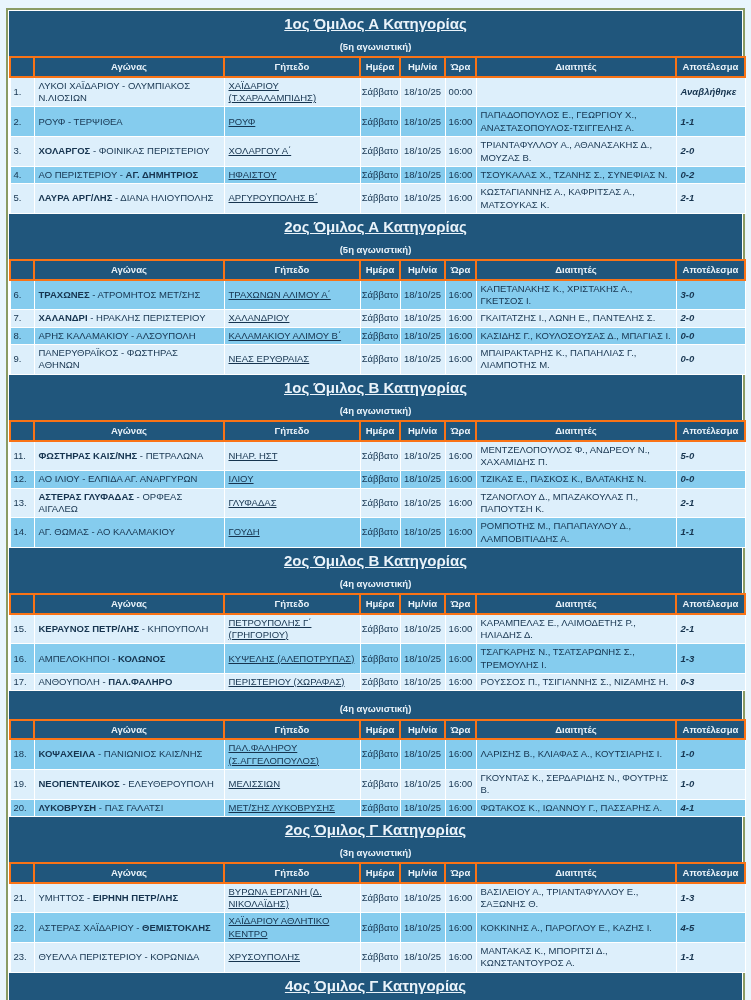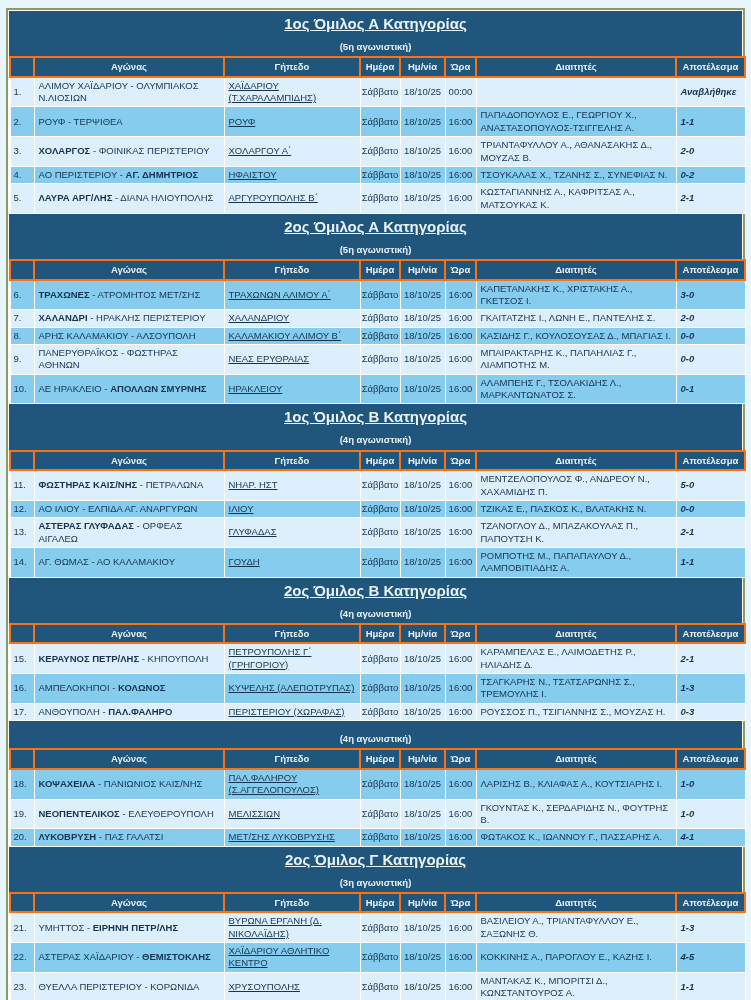--- a/index.html
+++ b/index.html
@@ -107,21 +107,21 @@
           <th>Ημέρα</th>
           <th>Ημ/νία</th>
           <th>Ώρα</th>
           <th>Διαιτητές</th>
           <th>Αποτέλεσμα</th>
         </tr>
       </thead>
       <tbody>
         <tr class="pale">
           <td class="num">1.</td>
-          <td><span>ΑΛΙΜΟΥ ΧΑΪΔΑΡΙΟΥ</span><span> - </span><span>ΟΛΥΜΠΙΑΚΟΣ Ν.ΛΙΟΣΙΩΝ</span></td>
+          <td><span>ΛΥΚΟΙ ΧΑΪΔΑΡΙΟΥ</span><span> - </span><span>ΟΛΥΜΠΙΑΚΟΣ Ν.ΛΙΟΣΙΩΝ</span></td>
           <td><span class="venue-link">ΧΑΪΔΑΡΙΟΥ (Τ.ΧΑΡΑΛΑΜΠΙΔΗΣ)</span></td>
           <td class="dd">Σάββατο</td>
           <td class="dd">18/10/25</td>
           <td class="dd">00:00</td>
           <td></td>
           <td class="result">Αναβλήθηκε</td>
         </tr>
         <tr class="blue">
           <td class="num">2.</td>
           <td><span>ΡΟΥΦ</span><span> - </span><span>ΤΕΡΨΙΘΕΑ</span></td>
@@ -222,30 +222,20 @@
         <tr class="pale">
           <td class="num">9.</td>
           <td><span>ΠΑΝΕΡΥΘΡΑΪΚΟΣ</span><span> - </span><span>ΦΩΣΤΗΡΑΣ ΑΘΗΝΩΝ</span></td>
           <td><span class="venue-link">ΝΕΑΣ ΕΡΥΘΡΑΙΑΣ</span></td>
           <td class="dd">Σάββατο</td>
           <td class="dd">18/10/25</td>
           <td class="dd">16:00</td>
           <td>ΜΠΑΙΡΑΚΤΑΡΗΣ Κ., ΠΑΠΑΗΛΙΑΣ Γ., ΛΙΑΜΠΟΤΗΣ Μ.</td>
           <td class="result">0-0</td>
         </tr>
-        <tr class="blue">
-          <td class="num">10.</td>
-          <td><span>ΑΕ ΗΡΑΚΛΕΙΟ</span><span> - </span><span class="win">ΑΠΟΛΛΩΝ ΣΜΥΡΝΗΣ</span></td>
-          <td><span class="venue-link">ΗΡΑΚΛΕΙΟΥ</span></td>
-          <td class="dd">Σάββατο</td>
-          <td class="dd">18/10/25</td>
-          <td class="dd">16:00</td>
-          <td>ΑΛΑΜΠΕΗΣ Γ., ΤΣΟΛΑΚΙΔΗΣ Λ., ΜΑΡΚΑΝΤΩΝΑΤΟΣ Σ.</td>
-          <td class="result">0-1</td>
-        </tr>
       </tbody>
     </table>
     <div class="band"><div class="band-title">1ος Όμιλος Β Κατηγορίας</div><div class="band-sub">(4η αγωνιστική)</div></div>
     <table>
       <colgroup>
         <col style="width: 24px;">
         <col style="width: 190px;">
         <col style="width: 136px;">
         <col style="width: 40px;">
         <col style="width: 45px;">
@@ -353,21 +343,21 @@
           <td>ΤΣΑΓΚΑΡΗΣ Ν., ΤΣΑΤΣΑΡΩΝΗΣ Σ., ΤΡΕΜΟΥΛΗΣ Ι.</td>
           <td class="result">1-3</td>
         </tr>
         <tr class="pale">
           <td class="num">17.</td>
           <td><span>ΑΝΘΟΥΠΟΛΗ</span><span> - </span><span class="win">ΠΑΛ.ΦΑΛΗΡΟ</span></td>
           <td><span class="venue-link">ΠΕΡΙΣΤΕΡΙΟΥ (ΧΩΡΑΦΑΣ)</span></td>
           <td class="dd">Σάββατο</td>
           <td class="dd">18/10/25</td>
           <td class="dd">16:00</td>
-          <td>ΡΟΥΣΣΟΣ Π., ΤΣΙΓΙΑΝΝΗΣ Σ., ΜΟΥΖΑΣ Η.</td>
+          <td>ΡΟΥΣΣΟΣ Π., ΤΣΙΓΙΑΝΝΗΣ Σ., ΝΙΖΑΜΗΣ Η.</td>
           <td class="result">0-3</td>
         </tr>
       </tbody>
     </table>
     <div class="band"><div class="band-sub">(4η αγωνιστική)</div></div>
     <table>
       <colgroup>
         <col style="width: 24px;">
         <col style="width: 190px;">
         <col style="width: 136px;">
@@ -472,14 +462,14 @@
           <td><span>ΘΥΕΛΛΑ ΠΕΡΙΣΤΕΡΙΟΥ</span><span> - </span><span>ΚΟΡΩΝΙΔΑ</span></td>
           <td><span class="venue-link">ΧΡΥΣΟΥΠΟΛΗΣ</span></td>
           <td class="dd">Σάββατο</td>
           <td class="dd">18/10/25</td>
           <td class="dd">16:00</td>
           <td>ΜΑΝΤΑΚΑΣ Κ., ΜΠΟΡΙΤΣΙ Δ., ΚΩΝΣΤΑΝΤΟΥΡΟΣ Α.</td>
           <td class="result">1-1</td>
         </tr>
       </tbody>
     </table>
-    <div class="band"><div class="band-sub">(3η αγωνιστική)</div></div>
+    <div class="band"><div class="band-title">4ος Όμιλος Γ Κατηγορίας</div><div class="band-sub">(3η αγωνιστική)</div></div>
   </div>
 
 </body></html>

